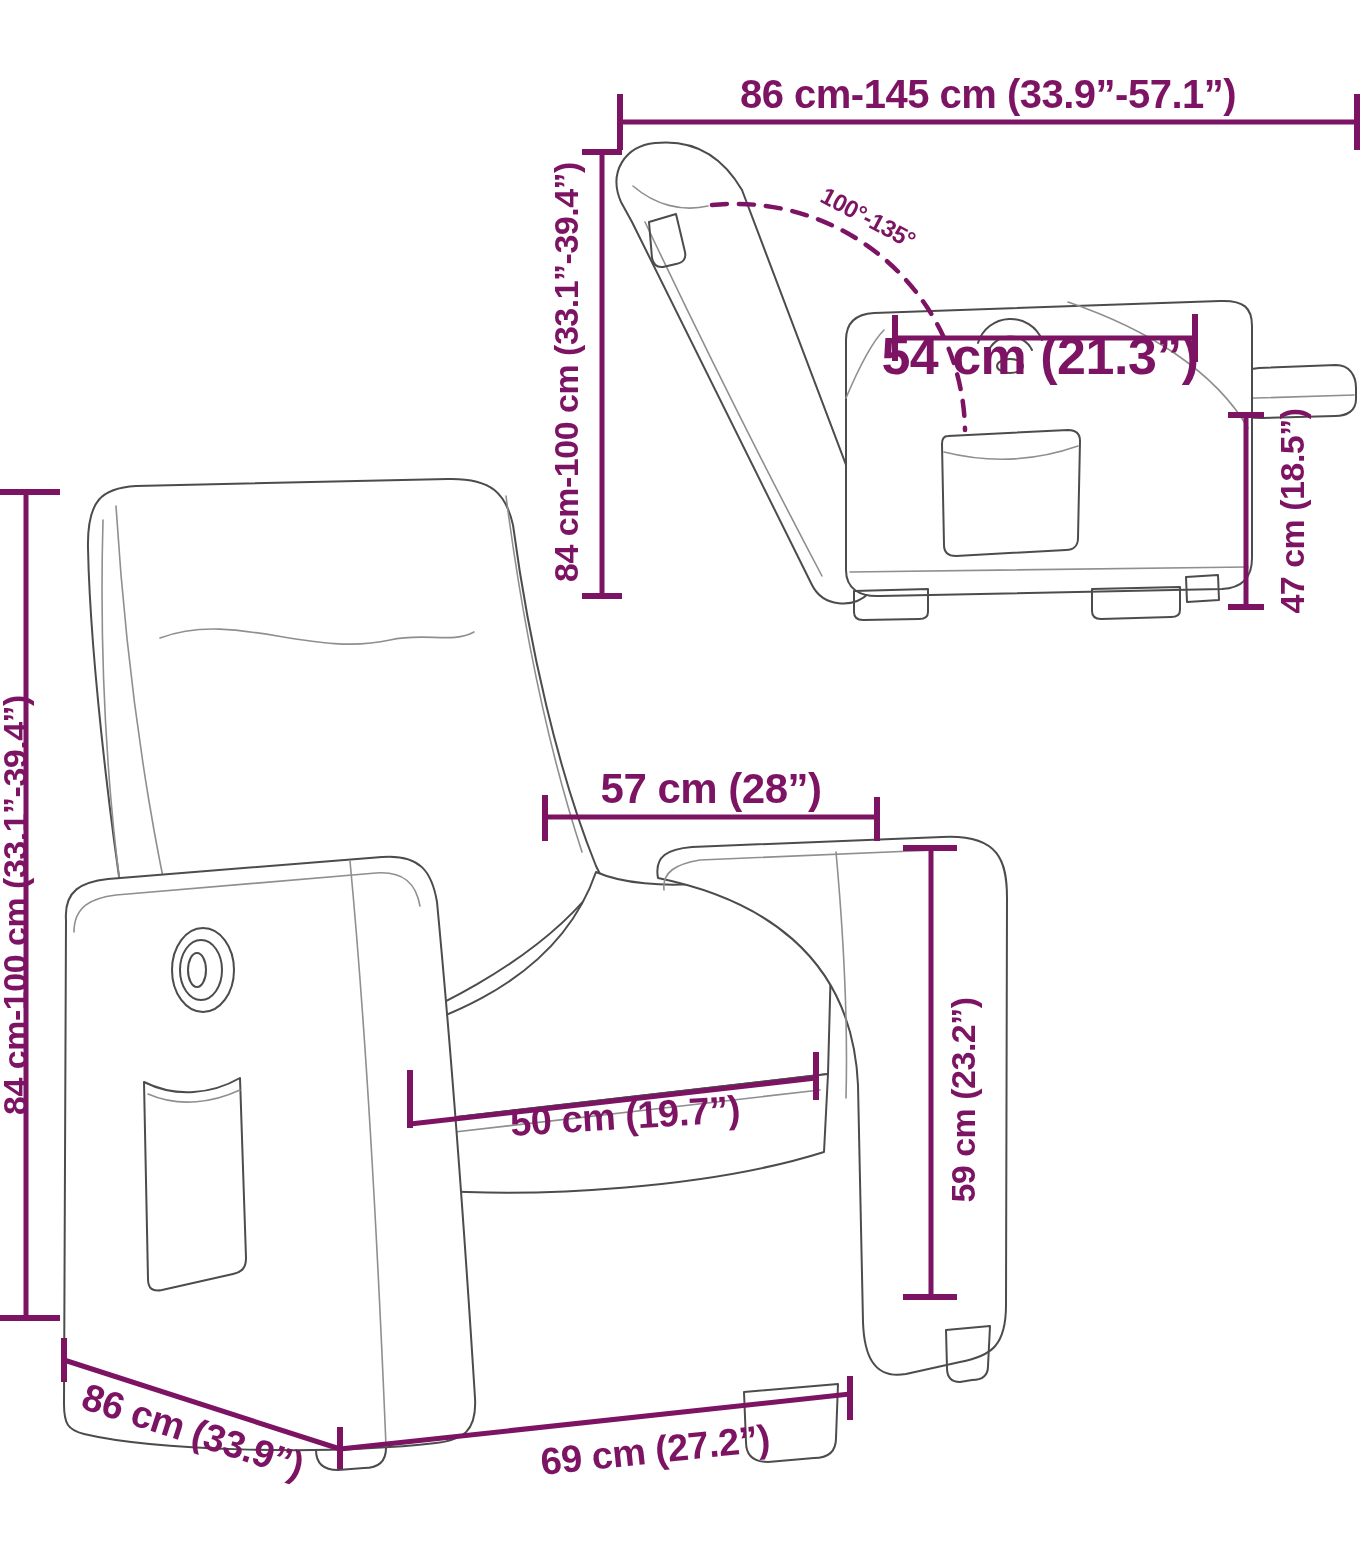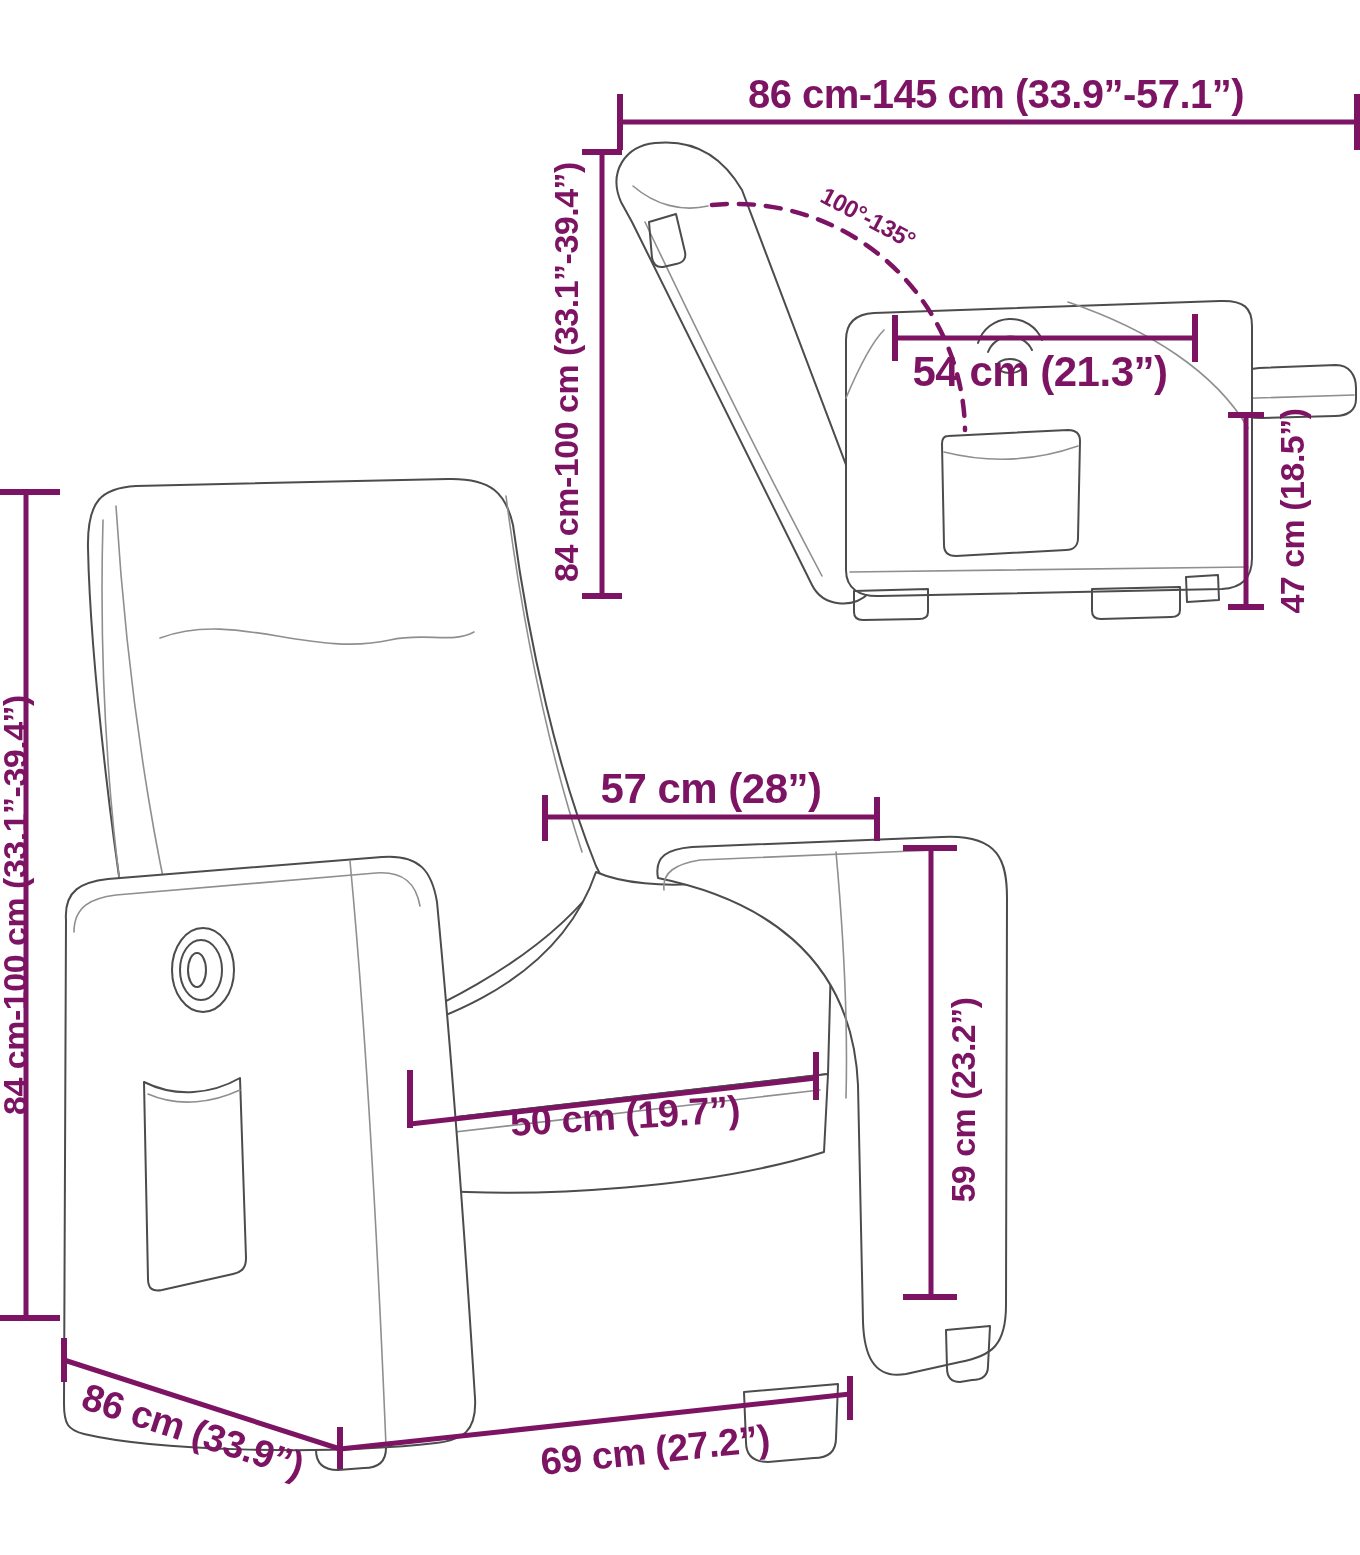--- a/index.html
+++ b/index.html
@@ -169,27 +169,27 @@
         <path class="tick" d="M 340,1427 L 340,1469"></path>
       </g>
 
       <g>
         <path class="dim" d="M 340,1449 L 850,1394"></path>
         <path class="tick" d="M 850,1376 L 850,1420"></path>
       </g>
     </g>
   </svg>
 
-  <div class="dim-label" style="left:988px;top:94px;font-size:40px;margin-left:8px;">86 cm-145 cm (33.9”-57.1”)</div>
+  <div class="dim-label" style="left:988px;top:94px;font-size:40px;">86 cm-145 cm (33.9”-57.1”)</div>
 
   <div class="dim-label" style="left:566px;top:372px;--rot:-90deg;font-size:34px;">84 cm-100 cm (33.1”-39.4”)</div>
 
   <div class="dim-label" style="left:868px;top:218px;--rot:28deg;font-size:24px;">100°-135°</div>
 
-  <div class="dim-label" style="left:1040px;top:372px;font-size:42px;">54 cm (21.3”)</div>
+  <div class="dim-label" style="left:1040px;top:356px;font-size:52px;">54 cm (21.3”)</div>
 
   <div class="dim-label" style="left:1292px;top:511px;--rot:-90deg;font-size:34px;">47 cm (18.5”)</div>
 
   <div class="dim-label" style="left:15px;top:905px;--rot:-90deg;font-size:34px;">84 cm-100 cm (33.1”-39.4”)</div>
 
   <div class="dim-label" style="left:711px;top:789px;font-size:42px;">57 cm (28”)</div>
 
   <div class="dim-label" style="left:625px;top:1116px;--rot:-3.5deg;font-size:38px;">50 cm (19.7”)</div>
 
   <div class="dim-label" style="left:963px;top:1100px;--rot:-90deg;font-size:34px;">59 cm (23.2”)</div>

